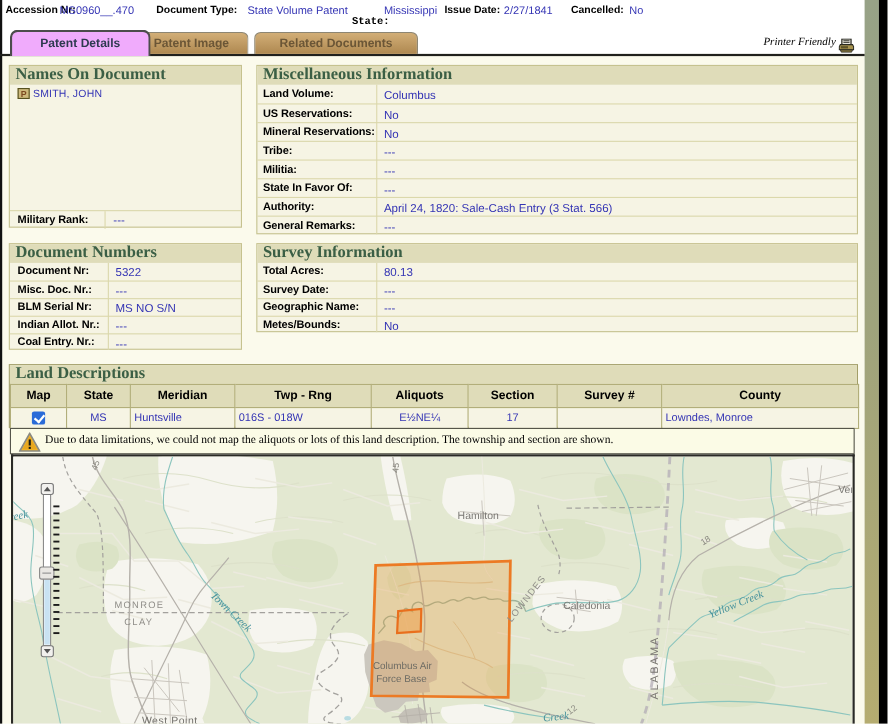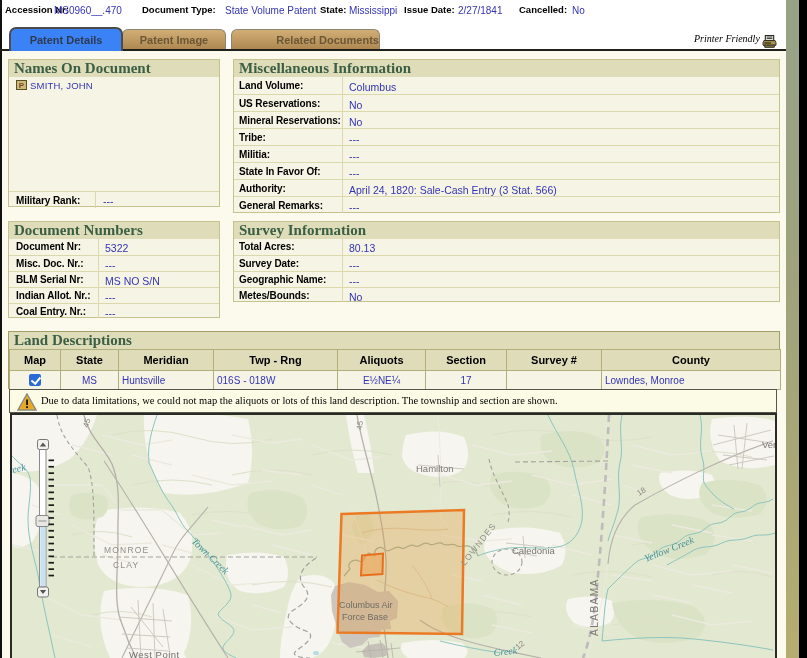--- a/index.html
+++ b/index.html
@@ -31,40 +31,40 @@
   <div class="abs" style="left:786px;top:0;width:13px;height:658px;
        background:linear-gradient(#97a287 0%,#9fa37c 45%,#b5ac70 100%);"></div>
   <div class="abs" style="left:799px;top:0;width:8px;height:658px;background:#000;"></div>
 
   <div class="abs" style="left:0;top:0;width:2px;height:658px;background:#111;"></div>
 
   <div class="abs lbl" style="left:5px;top:4px;">Accession Nr:</div>
   <div class="abs val" style="left:54px;top:5px;">MS0960__.470</div>
   <div class="abs lbl" style="left:142px;top:4px;">Document Type:</div>
   <div class="abs val" style="left:225px;top:5px;">State Volume Patent</div>
-  <div class="abs lbl" style="left:320px;top:4px;">State:</div>
+  <div class="abs lbl" style="left:320px;top:14px;font-family:Liberation Mono, monospace;">State:</div>
   <div class="abs val" style="left:349px;top:5px;">Mississippi</div>
   <div class="abs lbl" style="left:404px;top:4px;">Issue Date:</div>
   <div class="abs val" style="left:458px;top:5px;">2/27/1841</div>
   <div class="abs lbl" style="left:519px;top:4px;">Cancelled:</div>
   <div class="abs val" style="left:572px;top:5px;">No</div>
 
   <div class="abs" style="left:0;top:49px;width:786px;height:2px;background:#20201c;"></div>
 
   <div class="abs" style="left:122px;top:29px;width:104px;height:20px;box-sizing:border-box;
        background:linear-gradient(#d2ae77,#ae8850);border:1px solid #8d8673;border-bottom:none;
        border-radius:6px 6px 0 0;text-align:center;font-weight:bold;font-size:11px;color:#6b5636;
        line-height:20px;">Patent Image</div>
   <div class="abs" style="left:231px;top:29px;width:149px;height:20px;box-sizing:border-box;
        background:linear-gradient(#d2ae77,#ae8850);border:1px solid #8d8673;border-bottom:none;
-       border-radius:6px 6px 0 0;text-align:right;font-weight:bold;font-size:11px;color:#6b5636;
+       border-radius:6px 6px 0 0;text-align:center;font-weight:bold;font-size:11px;color:#6b5636;
        line-height:20px;">Related Documents</div>
 
-  <div class="abs" style="left:9px;top:27px;width:114px;height:24px;box-sizing:border-box;
-       background:#3b82f6;border:2px solid #4c4c4c;border-bottom:none;border-radius:7px 7px 0 0;
+  <div class="abs" style="left:9px;top:27px;width:128px;height:24px;box-sizing:border-box;
+       background:#f0abfc;border:2px solid #4c4c4c;border-bottom:none;border-radius:7px 7px 0 0;
        text-align:center;font-weight:bold;font-size:11px;color:#2e3a50;line-height:22px;">Patent Details</div>
 
   <div class="abs" style="left:694px;top:33px;font-family:'Liberation Serif',serif;font-size:10px;color:#000;font-style:italic;">Printer Friendly</div>
   <svg class="abs" style="left:762px;top:35px;" width="15" height="13" viewBox="0 0 16 14">
     <rect x="3.5" y="0.5" width="9" height="5.5" fill="#e8e6df" stroke="#2a2a22" stroke-width="1.2"></rect>
     <line x1="5" y1="2.2" x2="11" y2="2.2" stroke="#2a2a22" stroke-width="0.9"></line>
     <line x1="5" y1="3.8" x2="11" y2="3.8" stroke="#2a2a22" stroke-width="0.9"></line>
     <path d="M2,6 L14,6 L15,8 L15,11 L1,11 L1,8 Z" fill="#a8944f" stroke="#2a2a22" stroke-width="1"></path>
     <rect x="2.5" y="7.5" width="7" height="2.2" fill="#5e5328"></rect>
     <path d="M2,11 L14,11 L13,13.5 L3,13.5 Z" fill="#7a6c3a" stroke="#2a2a22" stroke-width="0.8"></path>

